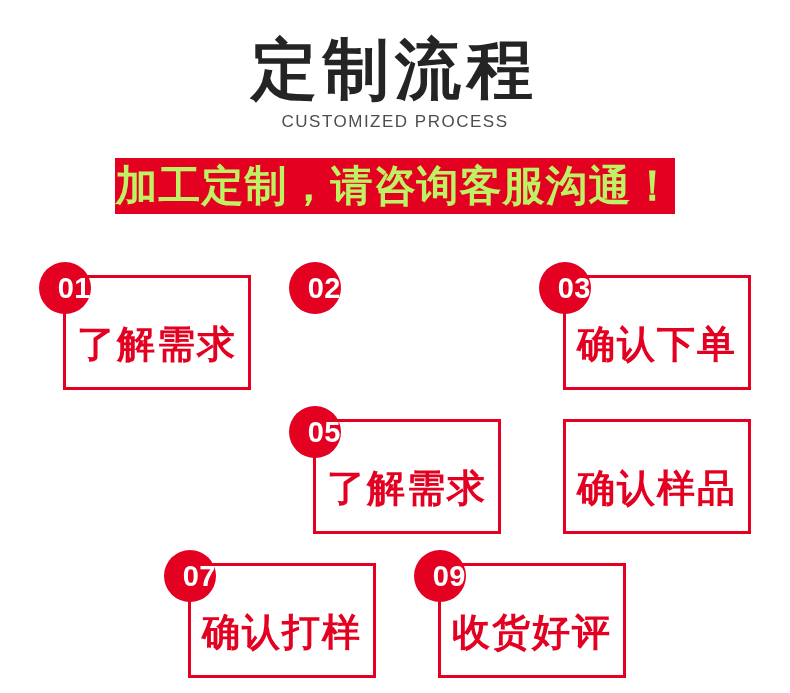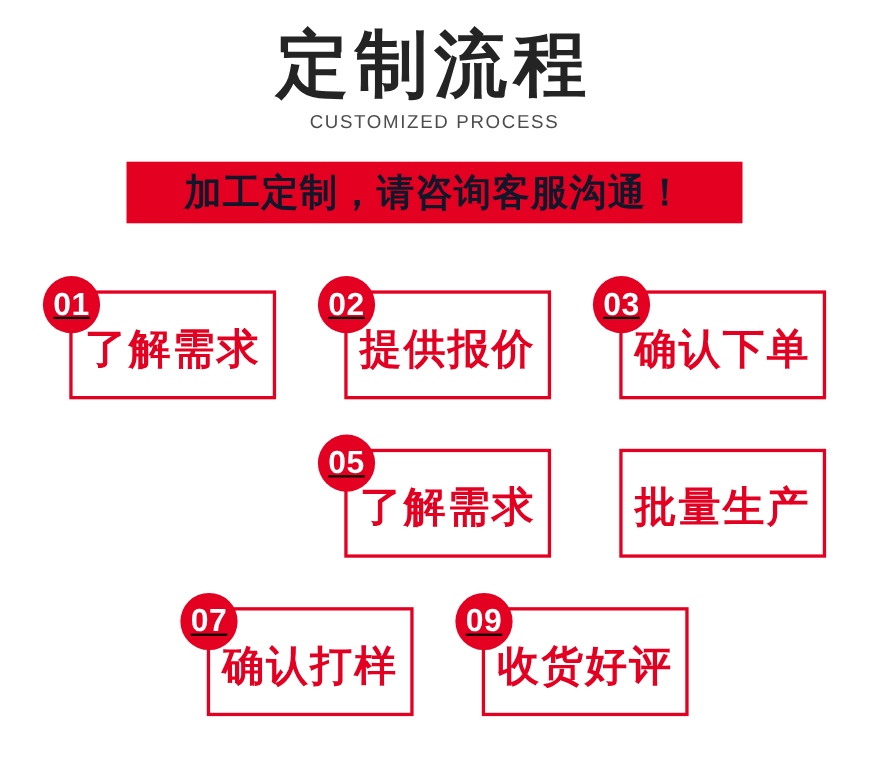--- a/index.html
+++ b/index.html
@@ -12,21 +12,21 @@
   .page{
     position:relative;
     width:790px;
     height:693px;
     background:#ffffff;
     overflow:hidden;
     font-family:"Liberation Sans","DejaVu Sans",sans-serif;
   }
   
   .header{
-    padding-top:25px;
+    padding-top:36px;
     text-align:center;
   }
   .title{
     margin:0;
     font-size:66px;
     line-height:1;
     font-weight:bold;
     letter-spacing:6px;
     color:var(--title);
   }
@@ -41,22 +41,22 @@
   .banner{
     width:560px;
     height:56px;
     margin:26px auto 0 auto;
     background:var(--red);
     display:flex;
     align-items:center;
     justify-content:center;
   }
   .banner-text{
-    color:#0f172a;
-    font-size:34px;
+    color:#bef264;
+    font-size:42px;
     font-weight:bold;
     letter-spacing:1px;
     white-space:nowrap;
   }
   
   .rows{
     display:flex;
     flex-direction:column;
     gap:40px;
     margin-top:48px;
@@ -75,42 +75,41 @@
     position:absolute;
     left:24px;
     top:13px;
     width:182px;
     height:85px;
     border:3px solid var(--red);
     background:#ffffff;
     display:flex;
     align-items:center;
     justify-content:center;
-    padding-top:8px;
+    padding-top:24px;
     box-sizing:content-box;
   }
   .step-label{
     color:var(--red);
     font-size:38px;
     font-weight:bold;
     letter-spacing:2px;
     white-space:nowrap;
   }
   .step-circle{
     position:absolute;
     left:0;
     top:0;
     width:52px;
     height:52px;
     border-radius:50%;
     background:var(--red);
     display:flex;
     align-items:center;
-    justify-content:center;
-    text-decoration:underline;
+    justify-content:flex-end;
   }
   .step-number{
     color:#ffffff;
     font-size:29px;
     font-weight:bold;
     letter-spacing:0.5px;
   }
 </style>
 </head>
 <body>
@@ -131,23 +130,20 @@
     <div class="row">
       <div class="step">
         <div class="step-box">
           <span class="step-label">了解需求</span>
         </div>
         <div class="step-circle">
           <span class="step-number">01</span>
         </div>
       </div>
       <div class="step">
-        <div class="step-box">
-          <span class="step-label">提供报价</span>
-        </div>
         <div class="step-circle">
           <span class="step-number">02</span>
         </div>
       </div>
       <div class="step">
         <div class="step-box">
           <span class="step-label">确认下单</span>
         </div>
         <div class="step-circle">
           <span class="step-number">03</span>
@@ -161,21 +157,21 @@
       <div class="step">
         <div class="step-box">
           <span class="step-label">了解需求</span>
         </div>
         <div class="step-circle">
           <span class="step-number">05</span>
         </div>
       </div>
       <div class="step">
         <div class="step-box">
-          <span class="step-label">批量生产</span>
+          <span class="step-label">确认样品</span>
         </div>
       </div>
     </div>
 
     <div class="row">
       <div class="step">
         <div class="step-box">
           <span class="step-label">确认打样</span>
         </div>
         <div class="step-circle">

